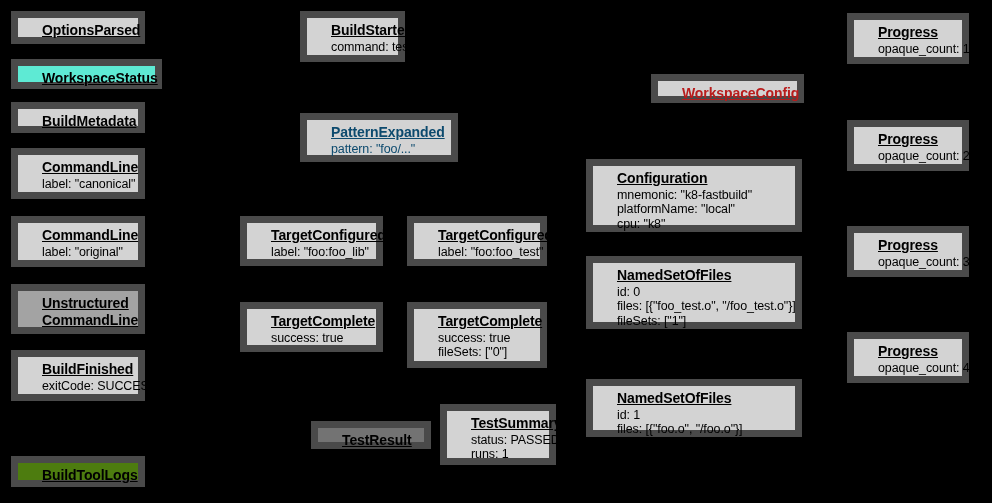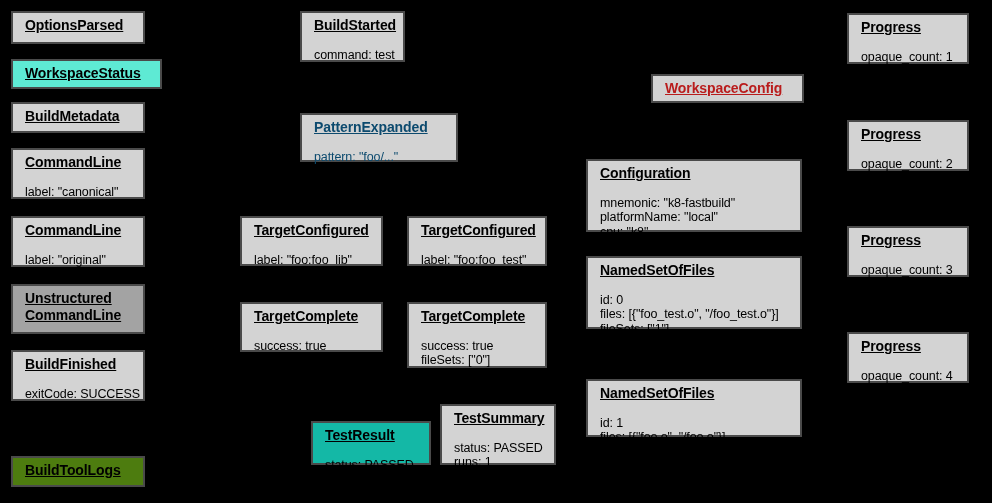--- a/index.html
+++ b/index.html
@@ -15,38 +15,38 @@
     position: relative;
     width: 992px;
     height: 503px;
     background: #000000;
     overflow: hidden;
   }
   .node {
     position: absolute;
     box-sizing: border-box;
     background: #d3d3d3;
-    border: 2px solid #ec4899;
-    padding: 4px 6px 5px 12px;
+    border: 7px solid #ec4899;
+    padding: 4px 6px 5px 24px;
     color: #000000;
     line-height: 1.18;
     -webkit-font-smoothing: antialiased;
   }
   .node-title {
     display: block;
     font-size: 14px;
     font-weight: bold;
     text-decoration: underline;
     text-underline-offset: 1px;
     letter-spacing: -0.1px;
     white-space: pre-line;
   }
   .node-fields {
     display: block;
-    margin-top: 14px;
+    margin-top: 1px;
   }
   .node-field {
     display: block;
     font-size: 12.5px;
     font-weight: normal;
     letter-spacing: -0.1px;
     white-space: nowrap;
   }
   .title-only .node-title {
     margin-bottom: 1px;
@@ -120,21 +120,21 @@
         <span class="node-field">success: true</span>
       </span>
     </div>
     <div class="node" style="left: 407px; top: 302px; width: 140px; height: 66px; background: rgb(211, 211, 211); border-color: rgb(74, 74, 74); color: rgb(0, 0, 0);">
       <span class="node-title">TargetComplete</span>
       <span class="node-fields">
         <span class="node-field">success: true</span>
         <span class="node-field">fileSets: ["0"]</span>
       </span>
     </div>
-    <div class="node" style="left: 311px; top: 421px; width: 120px; height: 44px; background: #14b8a6; border-color: rgb(74, 74, 74); color: rgb(0, 0, 0); text-decoration: underline;">
+    <div class="node" style="left: 311px; top: 421px; width: 120px; height: 28px; background: #737373; border-color: rgb(74, 74, 74); color: rgb(0, 0, 0); text-decoration: underline;">
       <span class="node-title">TestResult</span>
       <span class="node-fields">
         <span class="node-field">status: PASSED</span>
       </span>
     </div>
     <div class="node" style="left: 440px; top: 404px; width: 116px; height: 61px; background: rgb(211, 211, 211); border-color: rgb(74, 74, 74); color: rgb(0, 0, 0);">
       <span class="node-title">TestSummary</span>
       <span class="node-fields">
         <span class="node-field">status: PASSED</span>
         <span class="node-field">runs: 1</span>

